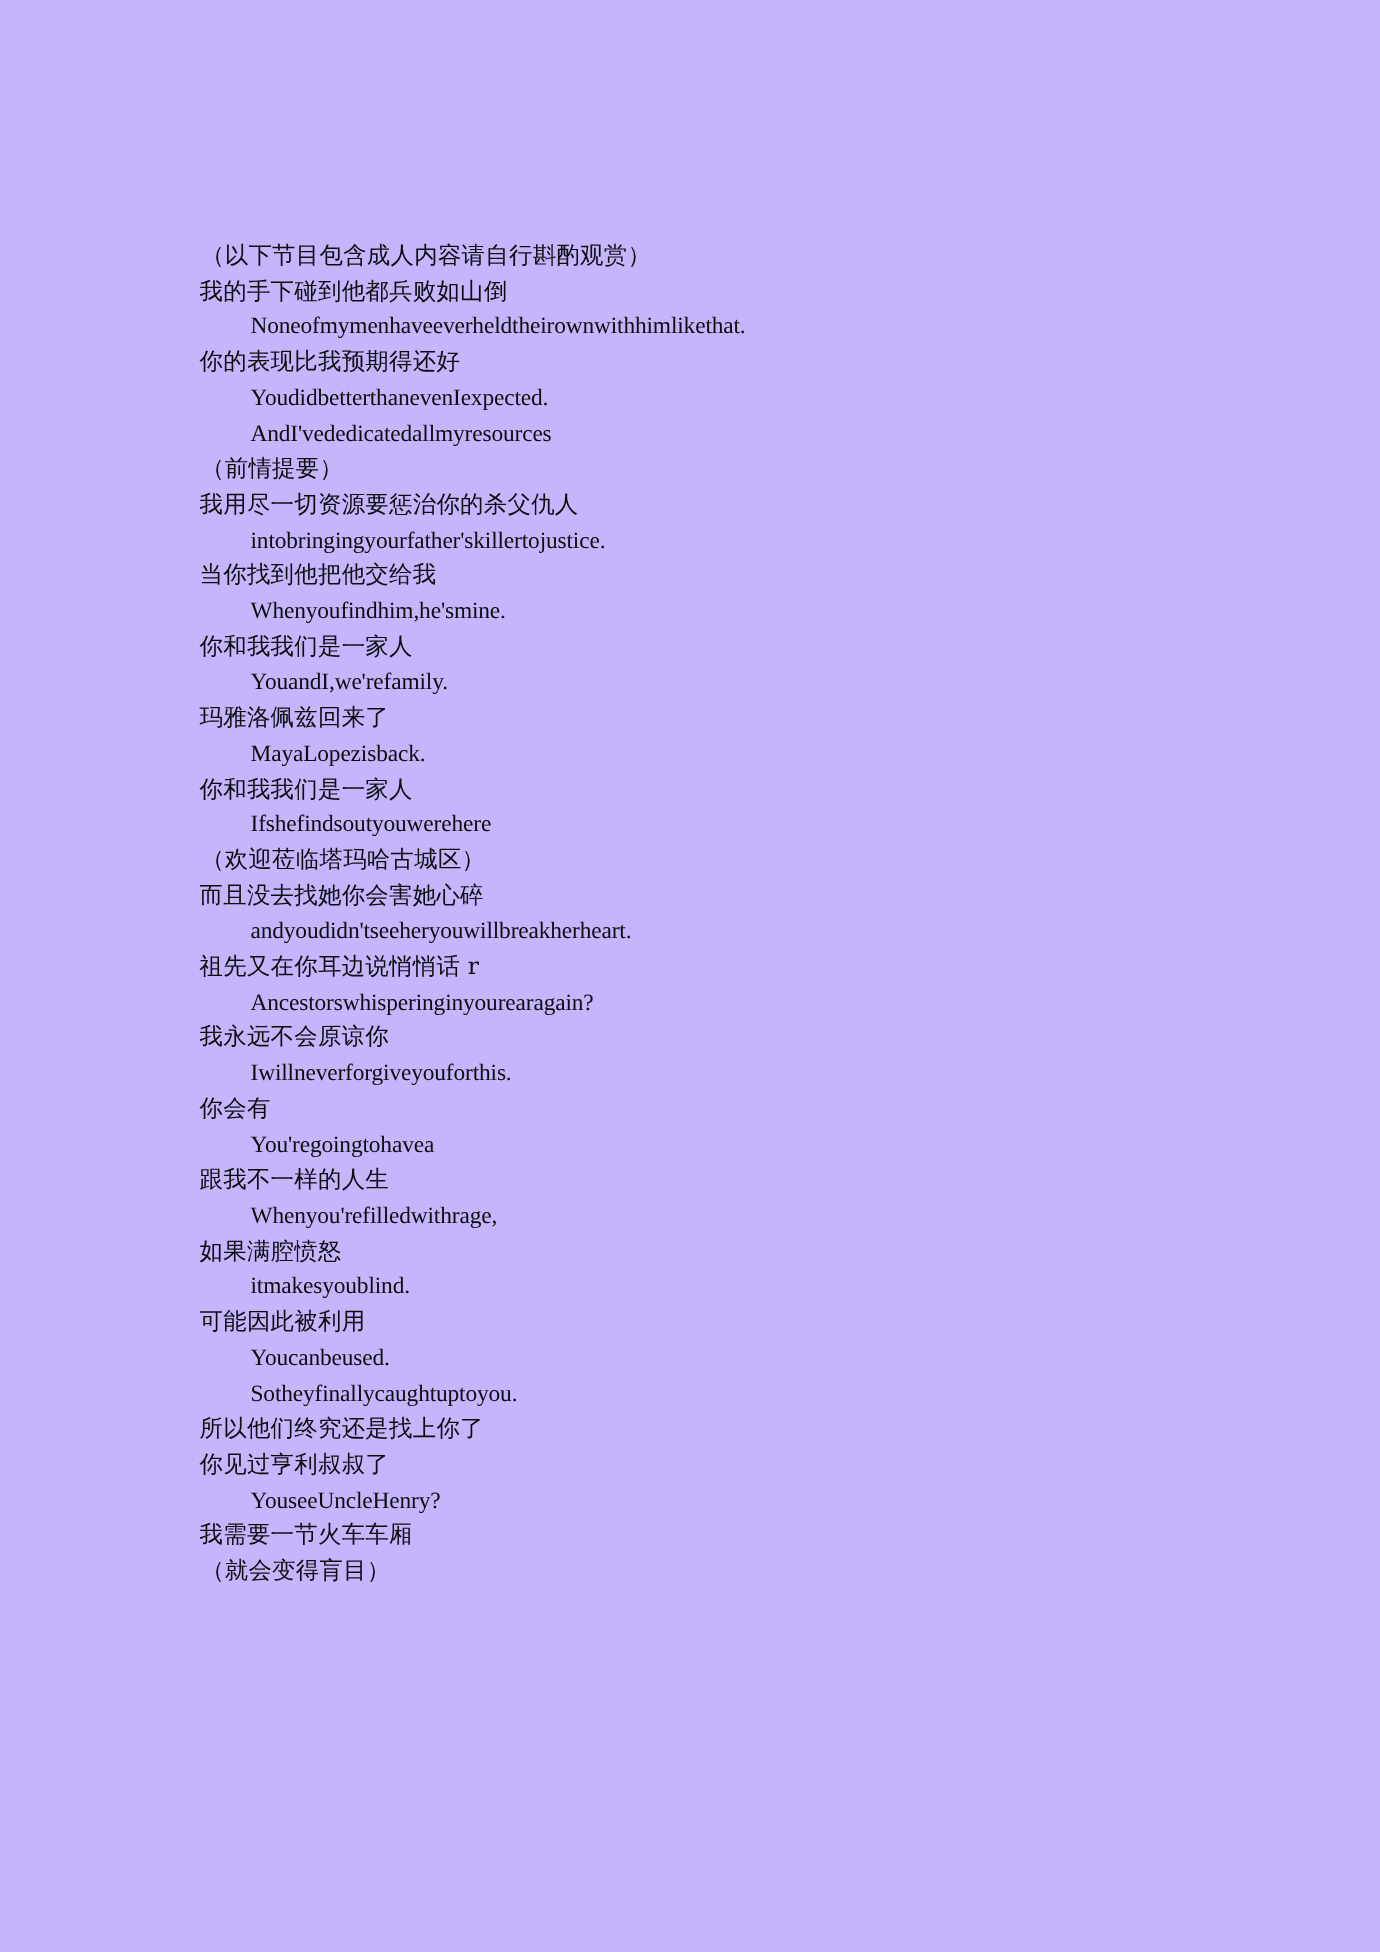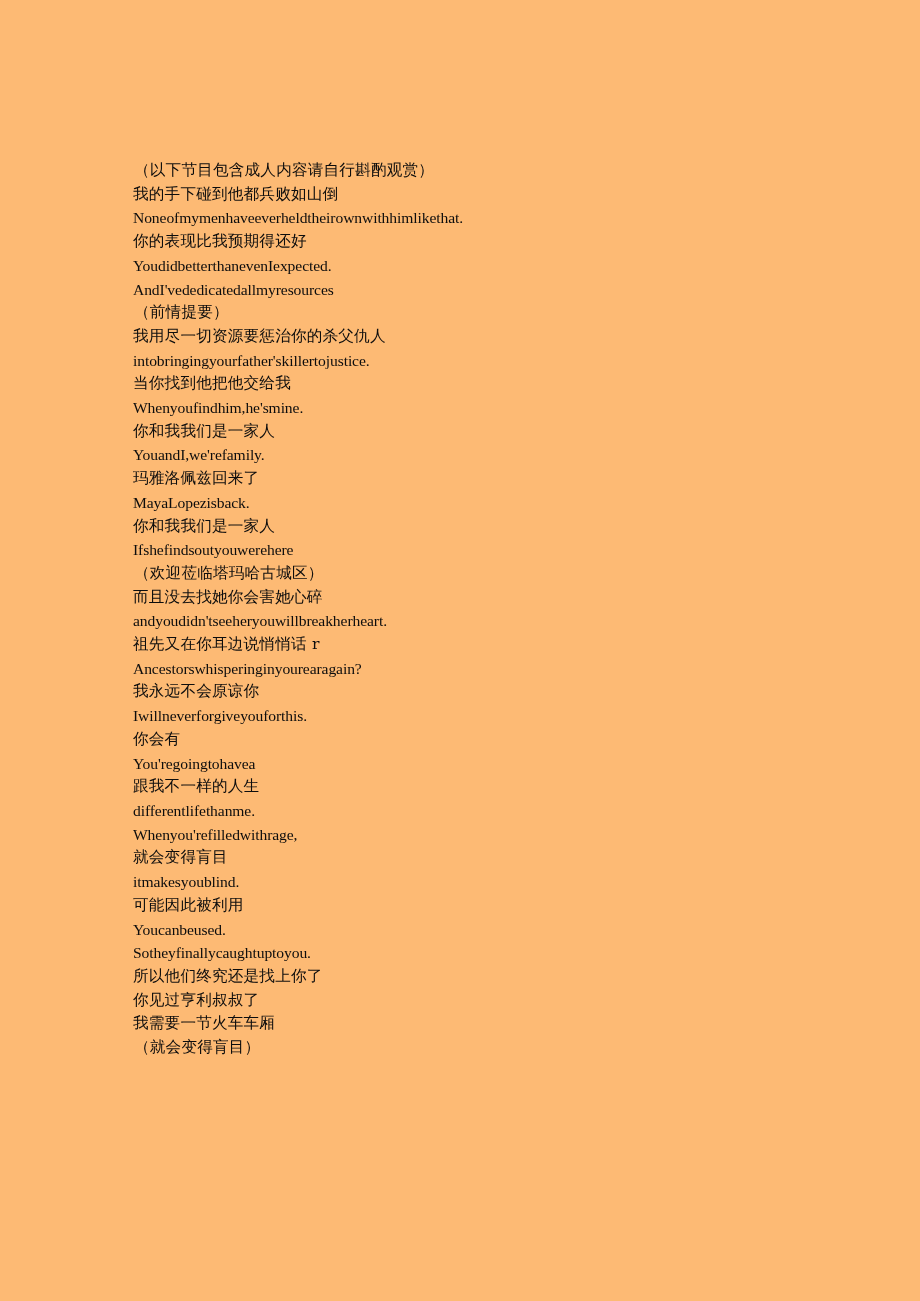--- a/index.html
+++ b/index.html
@@ -14,21 +14,21 @@
     overflow: hidden;
     font-family: "Liberation Serif", "DejaVu Serif", serif;
     color: #0d0d0d;
     -webkit-font-smoothing: antialiased;
   }
 
   .page {
     position: relative;
     width: 920px;
     height: 1301px;
-    background: #fdba74;
+    background: #c4b5fd;
     box-sizing: border-box;
   }
 
   .doc-body {
     position: absolute;
     left: 133px;
     top: 159px;
     width: 700px;
   }
 
@@ -38,20 +38,21 @@
     line-height: 23.7px;
     white-space: pre;
     letter-spacing: 0.05px;
     color: #0d0d0d;
   }
 
   
   .line.latin {
     font-family: "Liberation Serif", "DejaVu Serif", serif;
     letter-spacing: -0.1px;
+    margin-left: 34px;
   }
 
   
   .line.cjk {
     font-family: "DejaVu Serif", "Liberation Serif", serif;
     letter-spacing: 0.2px;
   }
 
   
   .line.paren {
@@ -83,25 +84,25 @@
       <div class="line cjk paren">（欢迎莅临塔玛哈古城区）</div>
       <div class="line cjk">而且没去找她你会害她心碎</div>
       <div class="line latin">andyoudidn'tseeheryouwillbreakherheart.</div>
       <div class="line cjk">祖先又在你耳边说悄悄话 r</div>
       <div class="line latin">Ancestorswhisperinginyourearagain?</div>
       <div class="line cjk">我永远不会原谅你</div>
       <div class="line latin">Iwillneverforgiveyouforthis.</div>
       <div class="line cjk">你会有</div>
       <div class="line latin">You'regoingtohavea</div>
       <div class="line cjk">跟我不一样的人生</div>
-      <div class="line latin">differentlifethanme.</div>
       <div class="line latin">Whenyou'refilledwithrage,</div>
-      <div class="line cjk">就会变得肓目</div>
+      <div class="line cjk">如果满腔愤怒</div>
       <div class="line latin">itmakesyoublind.</div>
       <div class="line cjk">可能因此被利用</div>
       <div class="line latin">Youcanbeused.</div>
       <div class="line latin">Sotheyfinallycaughtuptoyou.</div>
       <div class="line cjk">所以他们终究还是找上你了</div>
       <div class="line cjk">你见过亨利叔叔了</div>
+      <div class="line latin">YouseeUncleHenry?</div>
       <div class="line cjk">我需要一节火车车厢</div>
       <div class="line cjk paren">（就会变得肓目）</div>
     </div>
 </div>
 
 </body></html>

